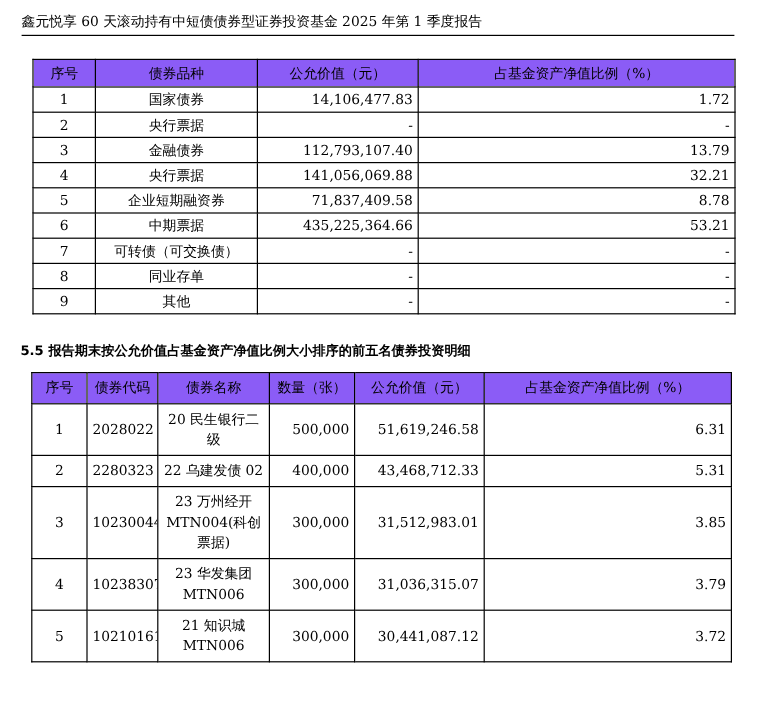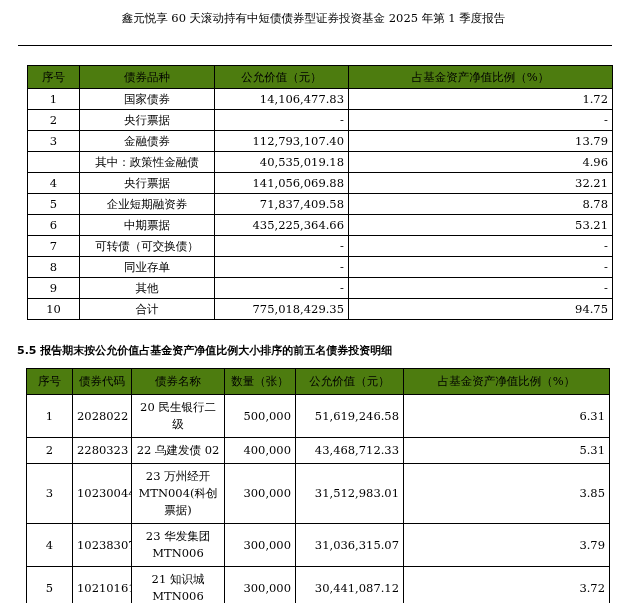--- a/index.html
+++ b/index.html
@@ -5,41 +5,41 @@
   html,body{margin:0;padding:0;background:#fff;}
   body{
     width:631px;height:603px;
     font-family:"DejaVu Serif","Liberation Serif",serif;
     color:#000;position:relative;overflow:hidden;
   }
   
   .doc-header{
     margin:11px 19px 0 18px;
     border-bottom:1px solid #000;
-    padding-bottom:20px;
-    text-align:center;
+    padding-bottom:4px;
+    text-align:left;
     font-size:11.5px;
     line-height:14px;
   }
   .doc-header .title{padding-right:3px;}
   
   table{
     border-collapse:collapse;
     table-layout:fixed;
     font-size:11.5px;
     border:1.5px solid #000;
   }
   th,td{
     border:1px solid #000;
     padding:0 4px;
     overflow:hidden;
     vertical-align:middle;
   }
   thead th{
-    background:#4d7c0f;
+    background:#8b5cf6;
     font-weight:normal;
     text-align:center;
     white-space:nowrap;
   }
   .c-center{text-align:center;}
   .c-left{text-align:center;}
   .c-right{text-align:right;margin-top:40px;}
   
   .t1{margin:19px 0 0 27px;width:585px;}
   .t1 thead th{height:22px;}
@@ -92,26 +92,20 @@
       <td class="c-right">-</td>
       <td class="c-right">-</td>
     </tr>
     <tr>
       <td class="c-center">3</td>
       <td class="c-left">金融债券</td>
       <td class="c-right">112,793,107.40</td>
       <td class="c-right">13.79</td>
     </tr>
     <tr>
-      <td class="c-center"></td>
-      <td class="c-left">其中：政策性金融债</td>
-      <td class="c-right">40,535,019.18</td>
-      <td class="c-right">4.96</td>
-    </tr>
-    <tr>
       <td class="c-center">4</td>
       <td class="c-left">央行票据</td>
       <td class="c-right">141,056,069.88</td>
       <td class="c-right">32.21</td>
     </tr>
     <tr>
       <td class="c-center">5</td>
       <td class="c-left">企业短期融资券</td>
       <td class="c-right">71,837,409.58</td>
       <td class="c-right">8.78</td>
@@ -132,26 +126,20 @@
       <td class="c-center">8</td>
       <td class="c-left">同业存单</td>
       <td class="c-right">-</td>
       <td class="c-right">-</td>
     </tr>
     <tr>
       <td class="c-center">9</td>
       <td class="c-left">其他</td>
       <td class="c-right">-</td>
       <td class="c-right">-</td>
-    </tr>
-    <tr>
-      <td class="c-center">10</td>
-      <td class="c-left">合计</td>
-      <td class="c-right">775,018,429.35</td>
-      <td class="c-right">94.75</td>
     </tr>
   </tbody>
 </table>
 
 <div class="section-heading">5.5 报告期末按公允价值占基金资产净值比例大小排序的前五名债券投资明细</div>
 
 <table class="t2">
   <colgroup>
     <col style="width:46px">
       <col style="width:59px">

